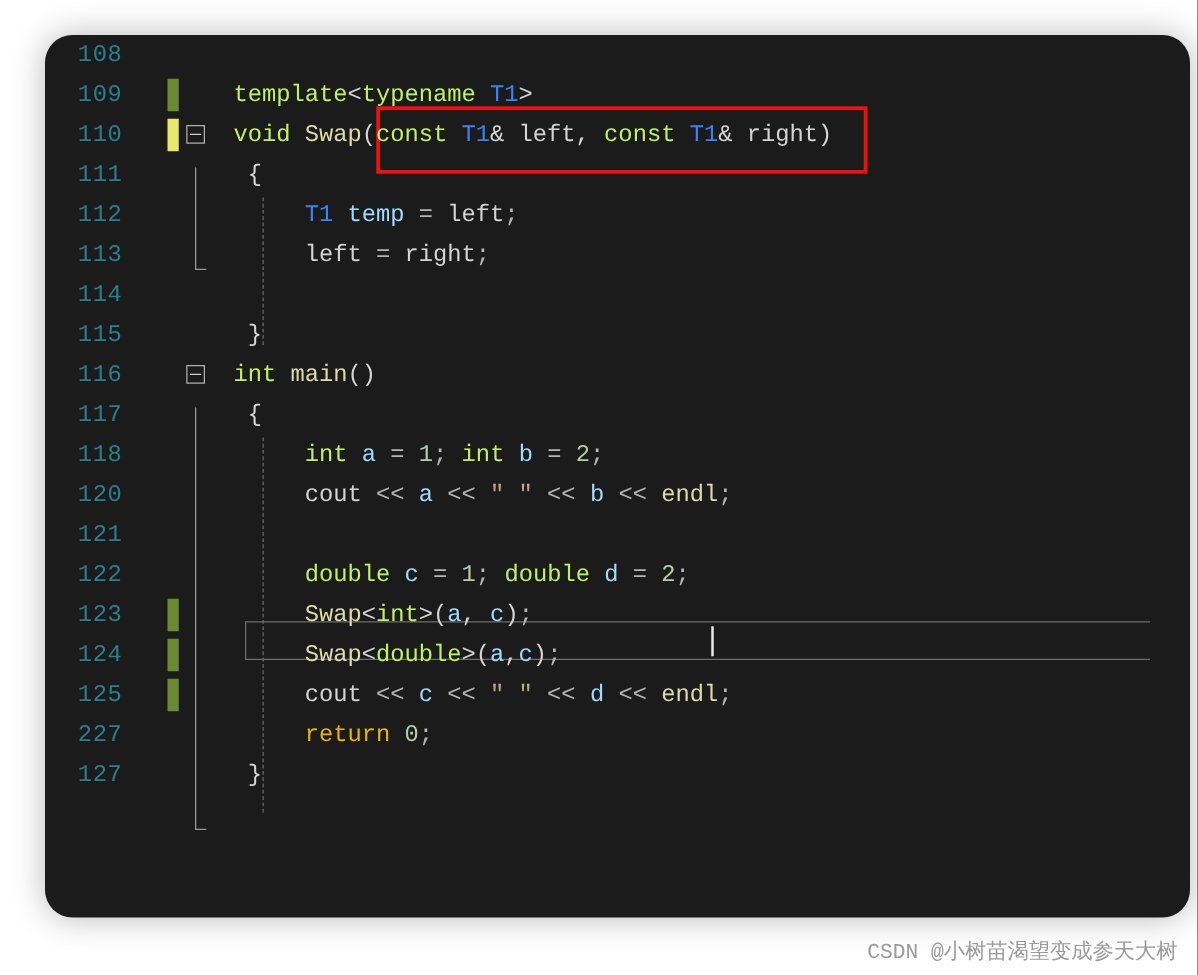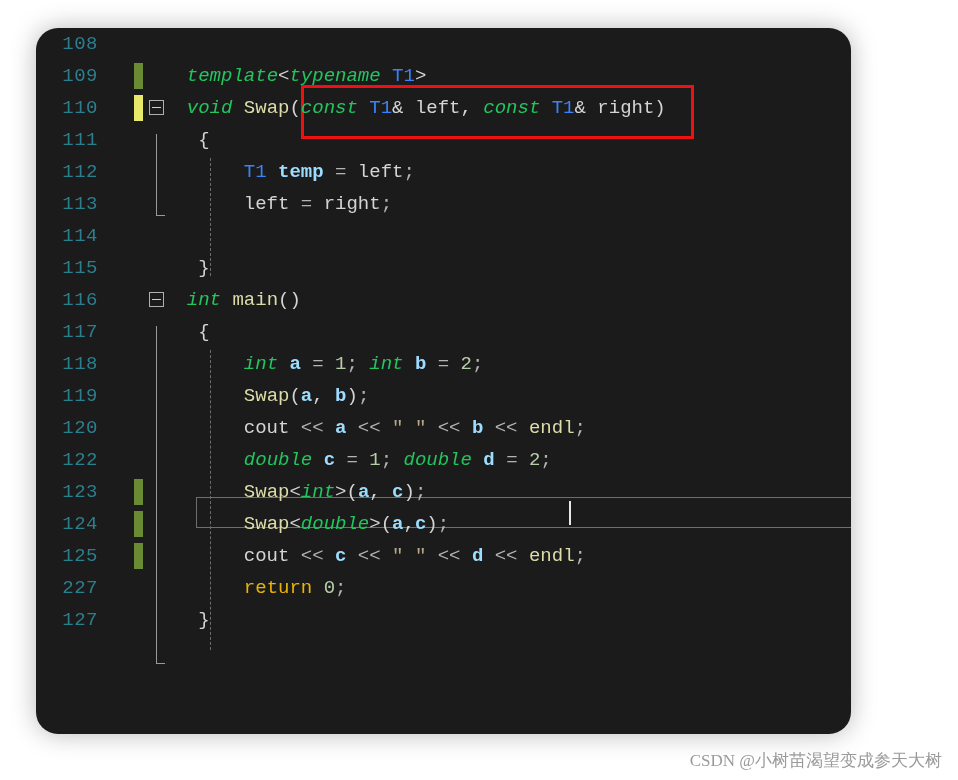--- a/index.html
+++ b/index.html
@@ -13,21 +13,21 @@
     font-family: "Liberation Sans", sans-serif;
     overflow: hidden;
     position: relative;
   }
 
   
   #editor-window {
     position: absolute;
     left: 36px;
     top: 28px;
-    width: 815px;
+    width: 916px;
     height: 706px;
     background: #1b1b1b;
     border-radius: 22px;
     box-shadow: 0 0 26px rgba(0,0,0,0.28);
     overflow: hidden;
   }
 
   #code-surface {
     position: absolute;
     left: 0;
@@ -144,38 +144,38 @@
 
   
   #annotation-box {
     position: absolute;
     border: 3px solid #ee1111;
     box-sizing: border-box;
     pointer-events: none;
   }
 
   
-  .kw   { color: #22c55e; font-style: italic; }   
+  .kw   { color: #bef264; }   
   .typ  { color: #3b82f6; }   
   .fn   { color: #dcdcaa; }   
-  .var  { color: #9cdcfe; font-weight: bold; }   
+  .var  { color: #9cdcfe; }   
   .num  { color: #b5cea8; }   
   .ret  { color: #eab308; }   
   .str  { color: #b9a88a; }   
   .pl   { color: #d4d4d4; }   
   .op   { color: #b4b4b4; }   
 
   
   #watermark {
     position: absolute;
     right: 16px;
     bottom: 8px;
     color: #9a9a9a;
     font-size: 17px;
-    font-family: Liberation Serif, serif;
+    font-family: Liberation Mono, monospace;
     white-space: nowrap;
   }
 </style>
 </head>
 <body>
 
 <div id="editor-window">
   <div id="code-surface">
 
     <div class="fold-line" style="top:106px; height:82px;">
@@ -199,22 +199,22 @@
         <div class="code-row"><span class="ln">109</span><span class="row-code"><span class="pl">  </span><span class="kw">template</span><span class="pl">&lt;</span><span class="kw">typename</span><span class="pl"> </span><span class="typ">T1</span><span class="pl">&gt;</span></span></div>
         <div class="code-row"><span class="ln">110</span><span class="row-code"><span class="pl">  </span><span class="kw">void</span><span class="pl"> </span><span class="fn">Swap</span><span class="pl">(</span><span class="kw">const</span><span class="pl"> </span><span class="typ">T1</span><span class="pl">&amp; left, </span><span class="kw">const</span><span class="pl"> </span><span class="typ">T1</span><span class="pl">&amp; right)</span></span></div>
         <div class="code-row"><span class="ln">111</span><span class="row-code"><span class="pl">   {</span></span></div>
         <div class="code-row"><span class="ln">112</span><span class="row-code"><span class="pl">       </span><span class="typ">T1</span><span class="pl"> </span><span class="var">temp</span><span class="pl"> </span><span class="op">=</span><span class="pl"> left</span><span class="op">;</span></span></div>
         <div class="code-row"><span class="ln">113</span><span class="row-code"><span class="pl">       left </span><span class="op">=</span><span class="pl"> right</span><span class="op">;</span></span></div>
         <div class="code-row"><span class="ln">114</span></div>
         <div class="code-row"><span class="ln">115</span><span class="row-code"><span class="pl">   }</span></span></div>
         <div class="code-row"><span class="ln">116</span><span class="row-code"><span class="pl">  </span><span class="kw">int</span><span class="pl"> </span><span class="fn">main</span><span class="pl">()</span></span></div>
         <div class="code-row"><span class="ln">117</span><span class="row-code"><span class="pl">   {</span></span></div>
         <div class="code-row"><span class="ln">118</span><span class="row-code"><span class="pl">       </span><span class="kw">int</span><span class="pl"> </span><span class="var">a</span><span class="pl"> </span><span class="op">=</span><span class="pl"> </span><span class="num">1</span><span class="op">; </span><span class="kw">int</span><span class="pl"> </span><span class="var">b</span><span class="pl"> </span><span class="op">=</span><span class="pl"> </span><span class="num">2</span><span class="op">;</span></span></div>
-        <div class="code-row"><span class="ln">119</span><span class="row-code"><span class="pl">       </span><span class="fn">Swap</span><span class="pl">(</span><span class="var">a</span><span class="pl">, </span><span class="var">b</span><span class="pl">)</span><span class="op">;</span></span></div>
         <div class="code-row"><span class="ln">120</span><span class="row-code"><span class="pl">       cout </span><span class="op">&lt;&lt;</span><span class="pl"> </span><span class="var">a</span><span class="pl"> </span><span class="op">&lt;&lt;</span><span class="str"> " " </span><span class="op">&lt;&lt;</span><span class="pl"> </span><span class="var">b</span><span class="pl"> </span><span class="op">&lt;&lt;</span><span class="pl"> </span><span class="fn">endl</span><span class="op">;</span></span></div>
+        <div class="code-row"><span class="ln">121</span><span class="row-code"></span></div>
         <div class="code-row"><span class="ln">122</span><span class="row-code"><span class="pl">       </span><span class="kw">double</span><span class="pl"> </span><span class="var">c</span><span class="pl"> </span><span class="op">=</span><span class="pl"> </span><span class="num">1</span><span class="op">; </span><span class="kw">double</span><span class="pl"> </span><span class="var">d</span><span class="pl"> </span><span class="op">=</span><span class="pl"> </span><span class="num">2</span><span class="op">;</span></span></div>
         <div class="code-row"><span class="ln">123</span><span class="row-code"><span class="pl">       </span><span class="fn">Swap</span><span class="pl">&lt;</span><span class="kw">int</span><span class="pl">&gt;(</span><span class="var">a</span><span class="pl">, </span><span class="var">c</span><span class="pl">)</span><span class="op">;</span></span></div>
         <div class="code-row"><span class="ln">124</span><span class="row-code"><span class="pl">       </span><span class="fn">Swap</span><span class="pl">&lt;</span><span class="kw">double</span><span class="pl">&gt;(</span><span class="var">a</span><span class="pl">,</span><span class="var">c</span><span class="pl">)</span><span class="op">;</span></span></div>
         <div class="code-row"><span class="ln">125</span><span class="row-code"><span class="pl">       cout </span><span class="op">&lt;&lt;</span><span class="pl"> </span><span class="var">c</span><span class="pl"> </span><span class="op">&lt;&lt;</span><span class="str"> " " </span><span class="op">&lt;&lt;</span><span class="pl"> </span><span class="var">d</span><span class="pl"> </span><span class="op">&lt;&lt;</span><span class="pl"> </span><span class="fn">endl</span><span class="op">;</span></span></div>
         <div class="code-row"><span class="ln">227</span><span class="row-code"><span class="pl">       </span><span class="ret">return</span><span class="pl"> </span><span class="num">0</span><span class="op">;</span></span></div>
         <div class="code-row"><span class="ln">127</span><span class="row-code"><span class="pl">   }</span></span></div>
       </div>
   <div class="change-bar saved" style="top: 35px;"></div>
       <div class="change-bar unsaved" style="top: 67px;"></div>
       <div class="change-bar saved" style="top: 451px;"></div>

